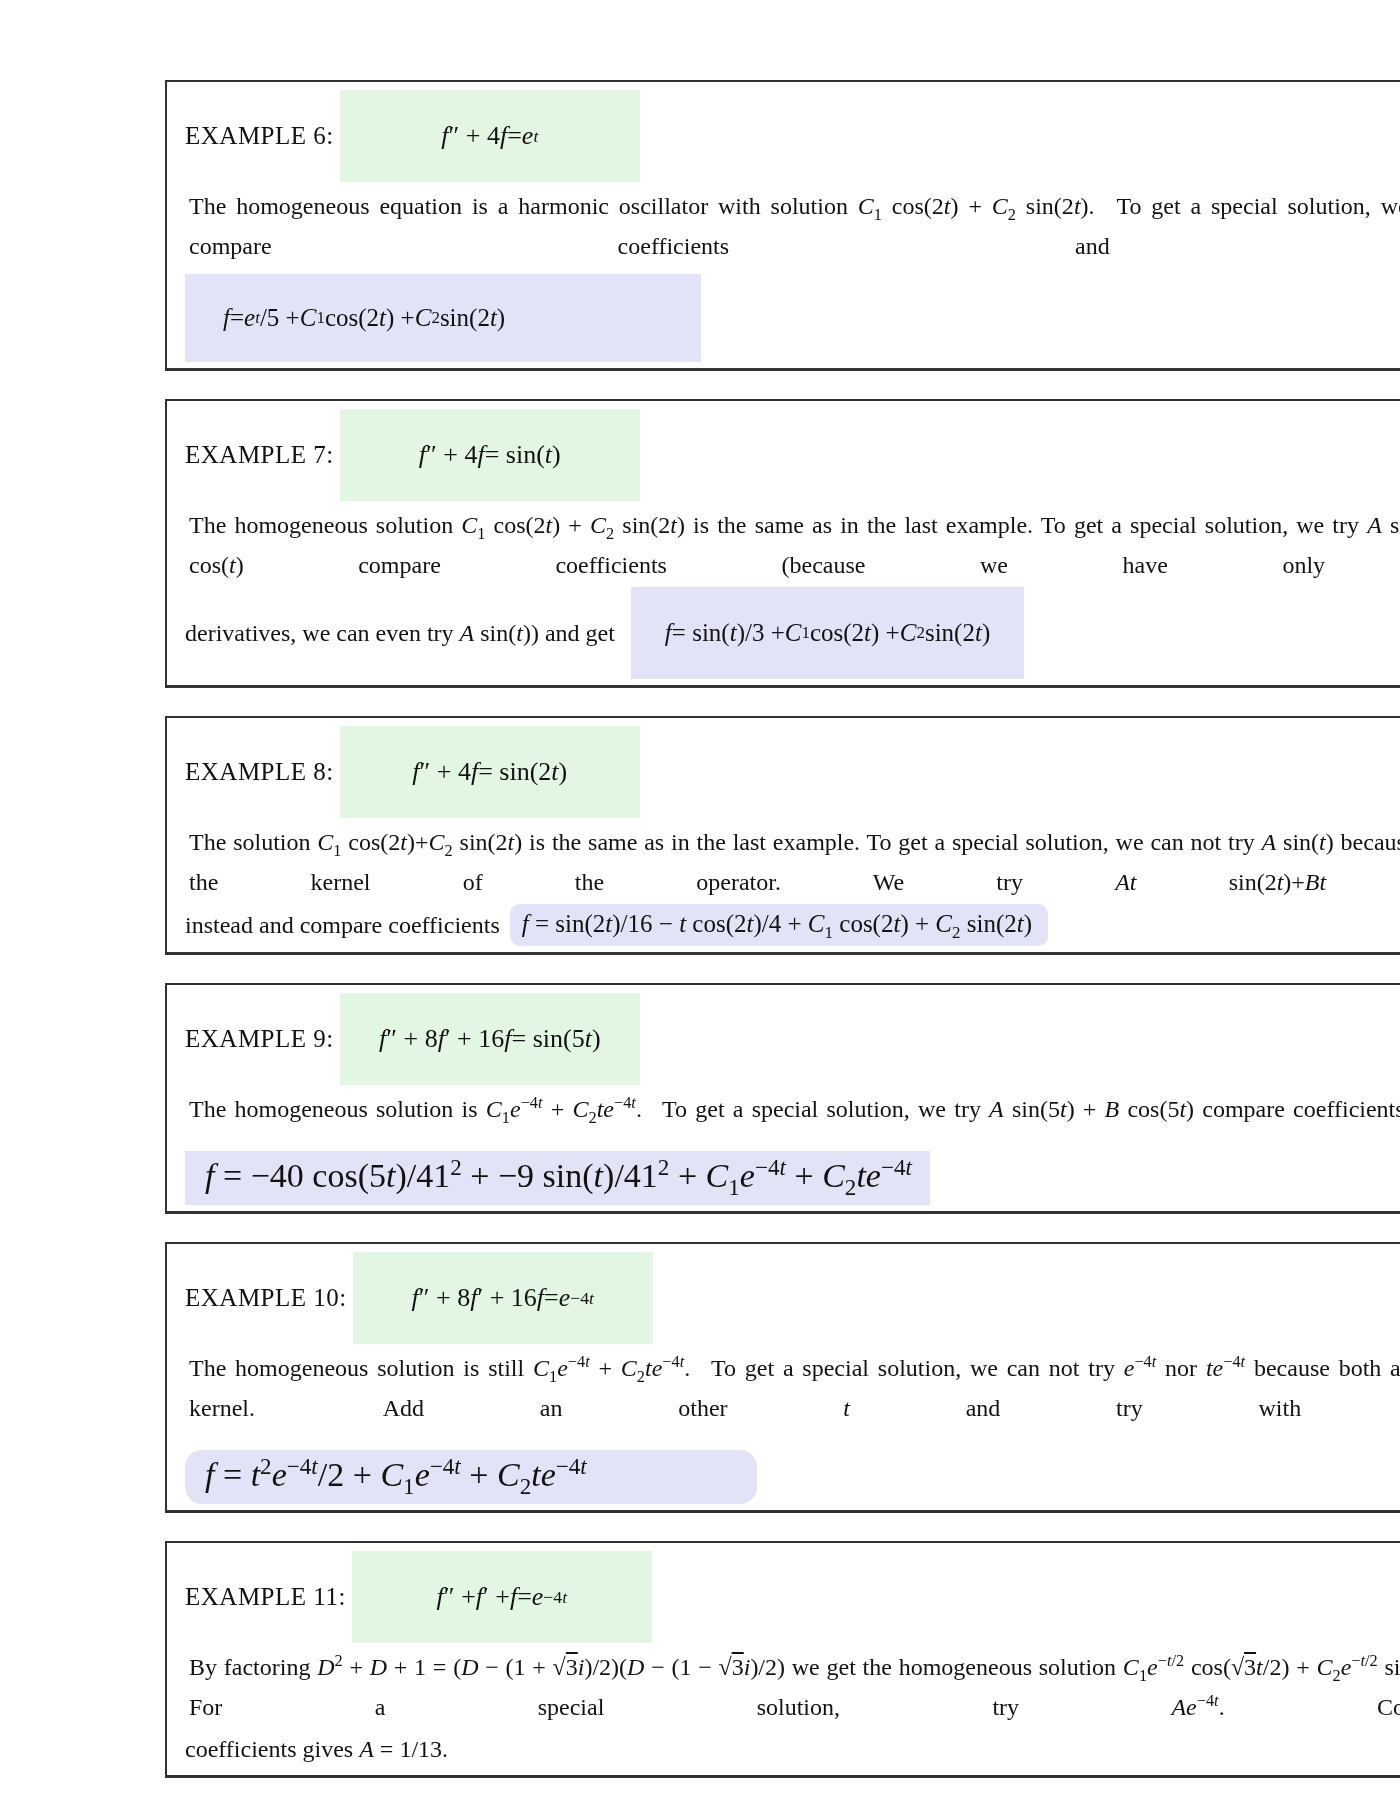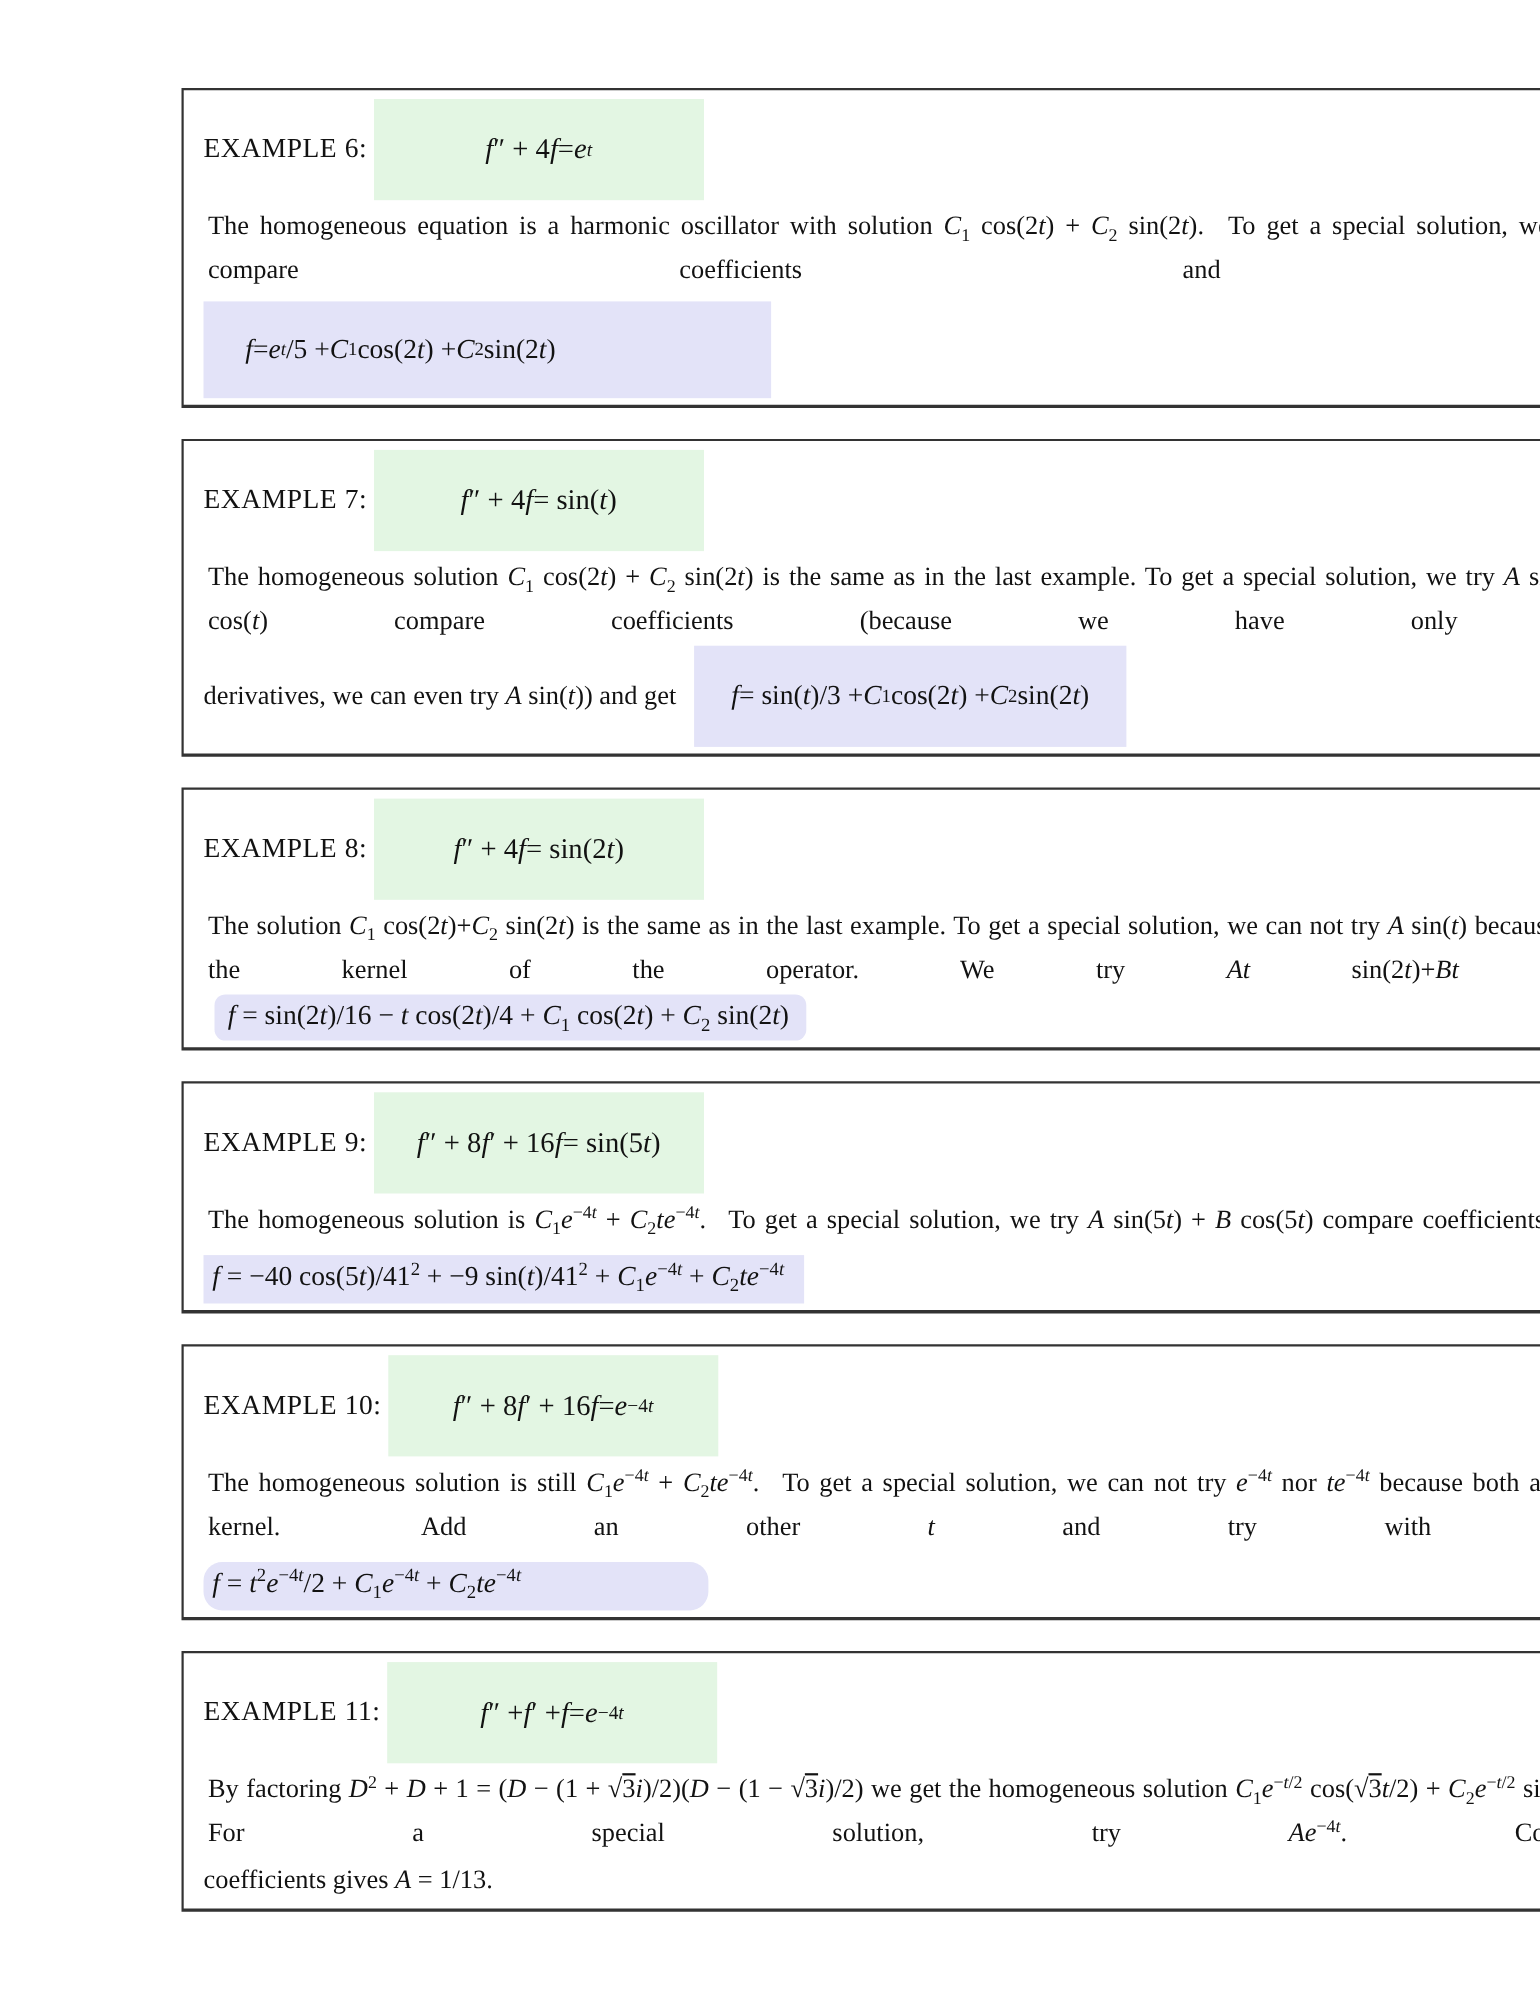--- a/index.html
+++ b/index.html
@@ -93,23 +93,23 @@
     background: var(--lavender, #e3e3f8);
     padding: 6px 16px 8px 12px;
     font-size: 25px;
     margin-left: 10px;
     white-space: nowrap;
     border-radius: 10px;
   }
   .sol-tight {
     background: var(--lavender, #e3e3f8);
     display: inline-block;
-    padding: 6px 18px 10px 8px;
-    font-size: 25px;
-    margin-top: 12px;
+    padding: 6px 18px 10px 20px;
+    font-size: 34px;
+    margin-top: 22px;
     max-width: 1080px;
     box-sizing: border-box;
   }
   .pad-right {
     padding-right: 170px;
     border-radius: 17px;
   }
   sup { font-size: 68%; line-height: 0; }
   sub { font-size: 68%; line-height: 0; }
   .ol { text-decoration: overline; }
@@ -141,20 +141,21 @@
     </div>
   </div>
 
   <div class="example-box">
     <div class="title-row">
       <span class="ex-label">EXAMPLE 8:</span>
       <span class="green-eq"><i>f</i>″ + 4<i>f</i> = sin(2<i>t</i>)</span>
     </div>
     <p class="body-text">The solution <i>C</i><sub>1</sub> cos(2<i>t</i>)+<i>C</i><sub>2</sub> sin(2<i>t</i>) is the same as in the last example. To get a special solution, we can not try <i>A</i> sin(<i>t</i>) because it is in the kernel of the operator. We try <i>At</i> sin(2<i>t</i>)+<i>Bt</i> cos(2<i>t</i>)</p>
     <div class="last-row">
+      <span class="tail-text">instead and compare coefficients</span>
       <span class="sol-inline"><i>f</i> = sin(2<i>t</i>)/16 − <i>t</i> cos(2<i>t</i>)/4 + <i>C</i><sub>1</sub> cos(2<i>t</i>) + <i>C</i><sub>2</sub> sin(2<i>t</i>)</span>
     </div>
   </div>
 
   <div class="example-box">
     <div class="title-row">
       <span class="ex-label">EXAMPLE 9:</span>
       <span class="green-eq"><i>f</i>″ + 8<i>f</i>′ + 16<i>f</i> = sin(5<i>t</i>)</span>
     </div>
     <p class="body-text">The homogeneous solution is <i>C</i><sub>1</sub><i>e</i><sup>−4<i>t</i></sup> + <i>C</i><sub>2</sub><i>te</i><sup>−4<i>t</i></sup>.  To get a special solution, we try <i>A</i> sin(5<i>t</i>) + <i>B</i> cos(5<i>t</i>) compare coefficients and get</p>

